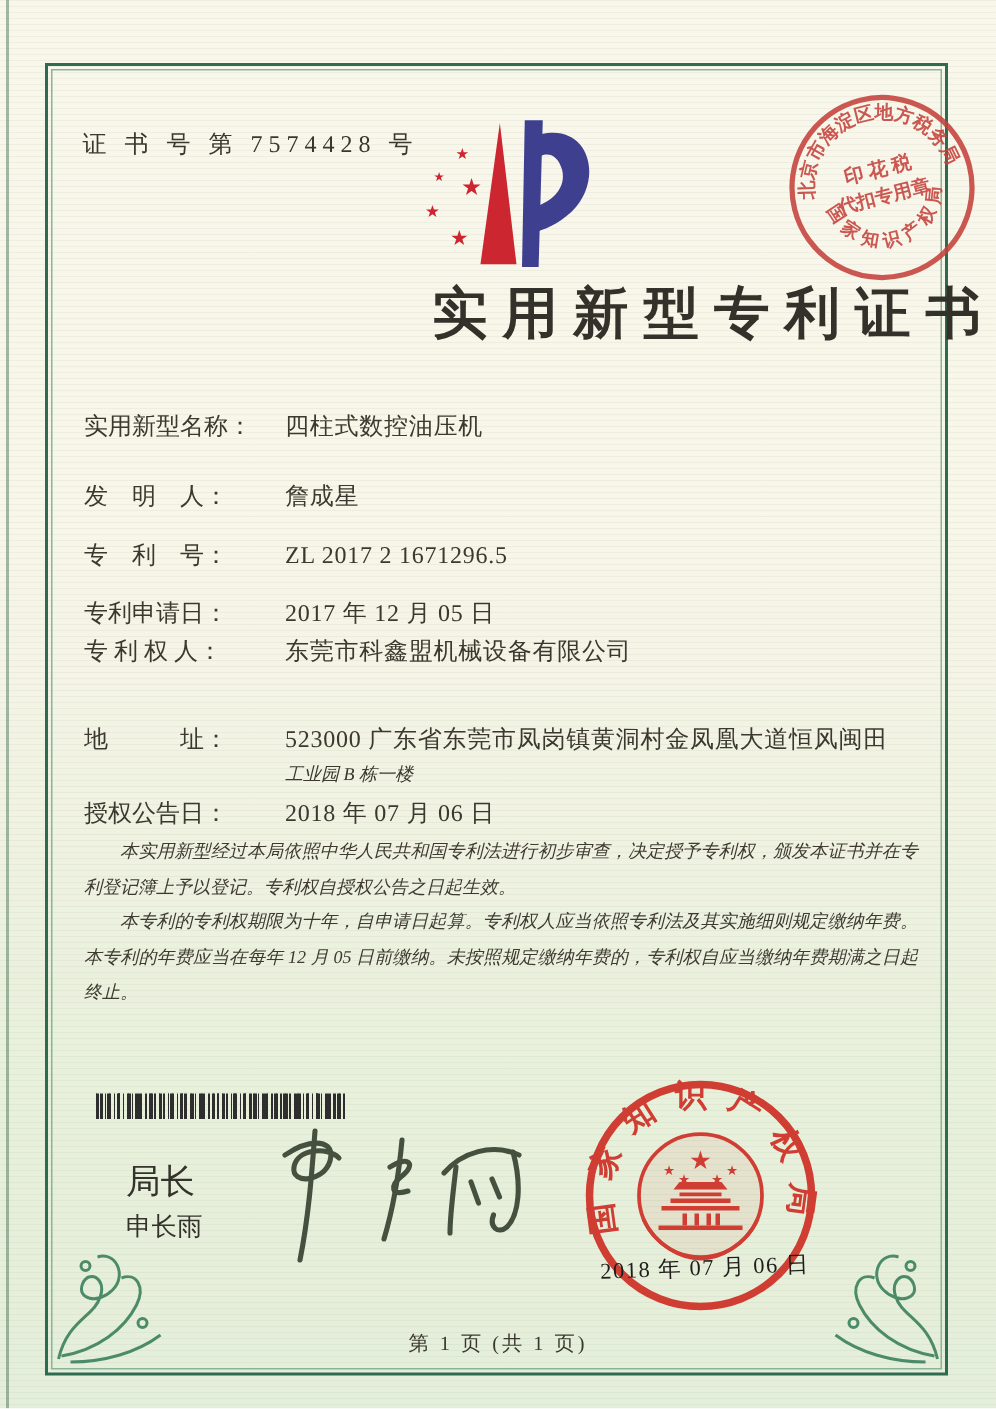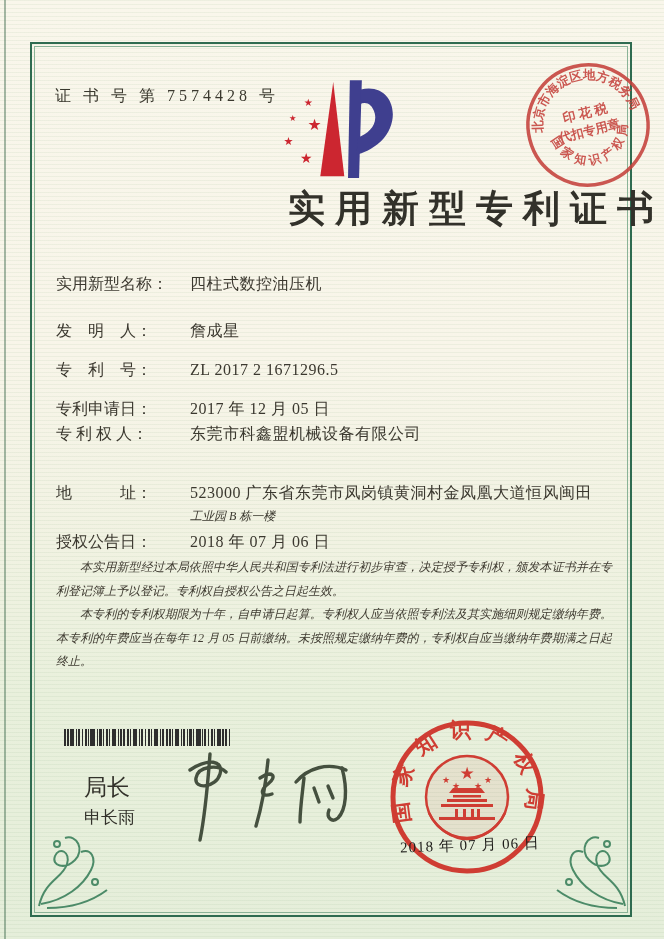--- a/index.html
+++ b/index.html
@@ -180,14 +180,15 @@
   <div class="flourish br">
     <svg viewBox="0 0 96 96" width="96" height="96" fill="none" stroke="#4c8b68" stroke-width="2">
       <path d="M6,90 C12,64 30,62 34,48 C38,36 26,30 22,40 C18,50 32,54 42,44 C52,34 44,18 32,22"></path>
       <path d="M8,88 C32,84 50,70 58,54 C64,42 58,32 48,36"></path>
       <path d="M14,92 C36,92 58,86 74,74"></path>
       <circle cx="24" cy="28" r="3"></circle>
       <circle cx="62" cy="66" r="3"></circle>
     </svg>
   </div>
 
+  <div class="footer">第 1 页 (共 1 页)</div>
 
 </div>
 
 </body></html>

